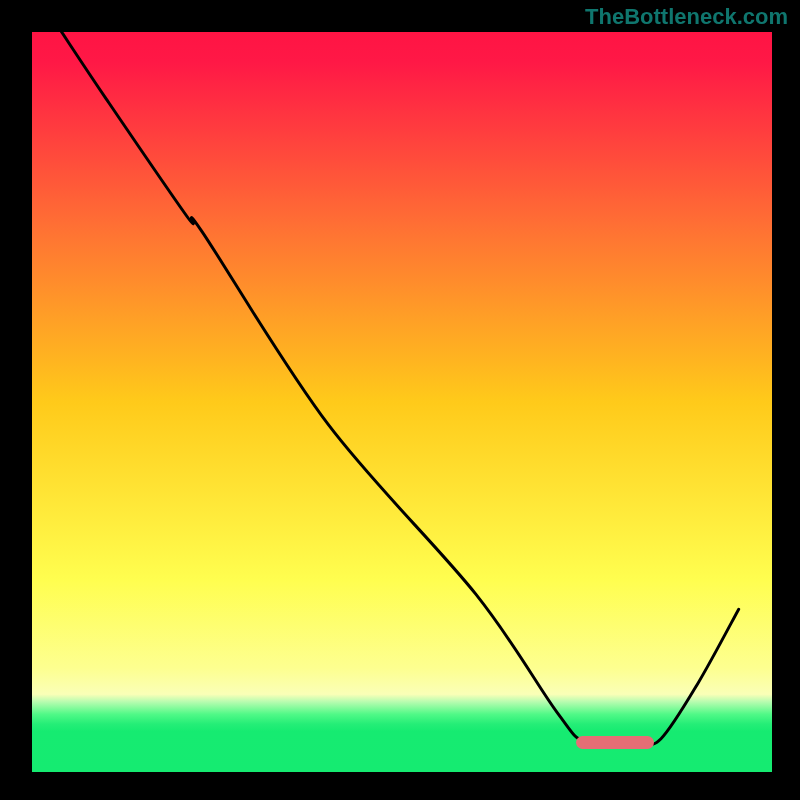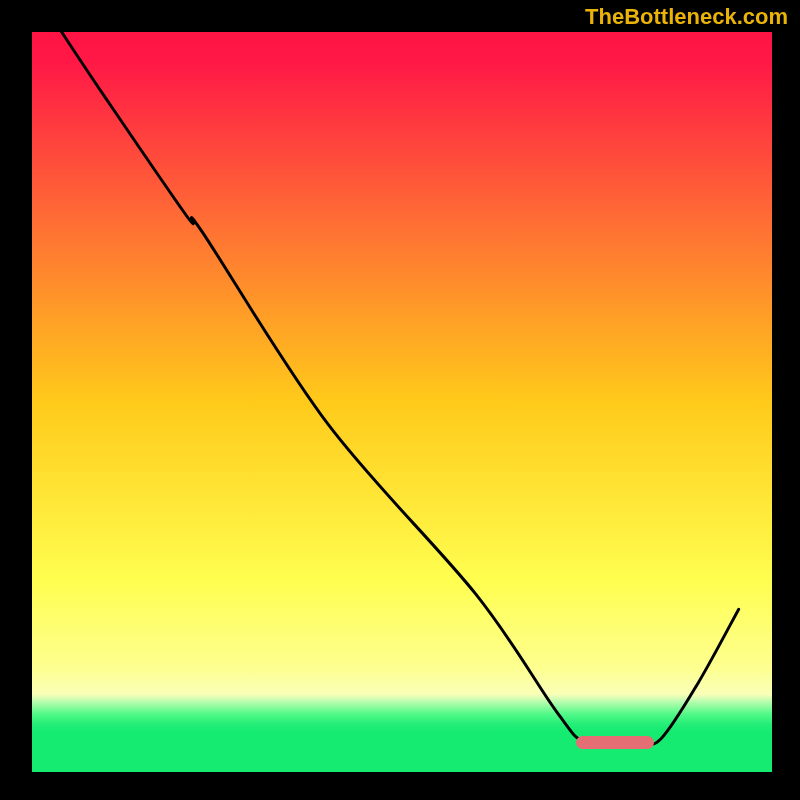--- a/index.html
+++ b/index.html
@@ -13,21 +13,21 @@
   }
   .container {
     position: relative;
     width: 800px;
     height: 800px;
   }
   .watermark {
     position: absolute;
     top: 4px;
     right: 12px;
-    color: #eab308;
+    color: #0f766e;
     font-size: 22px;
     font-weight: bold;
     font-family: Arial, sans-serif;
     z-index: 30;
   }
   .plot-frame {
     position: absolute;
     left: 32px;
     top: 32px;
     width: 740px;

